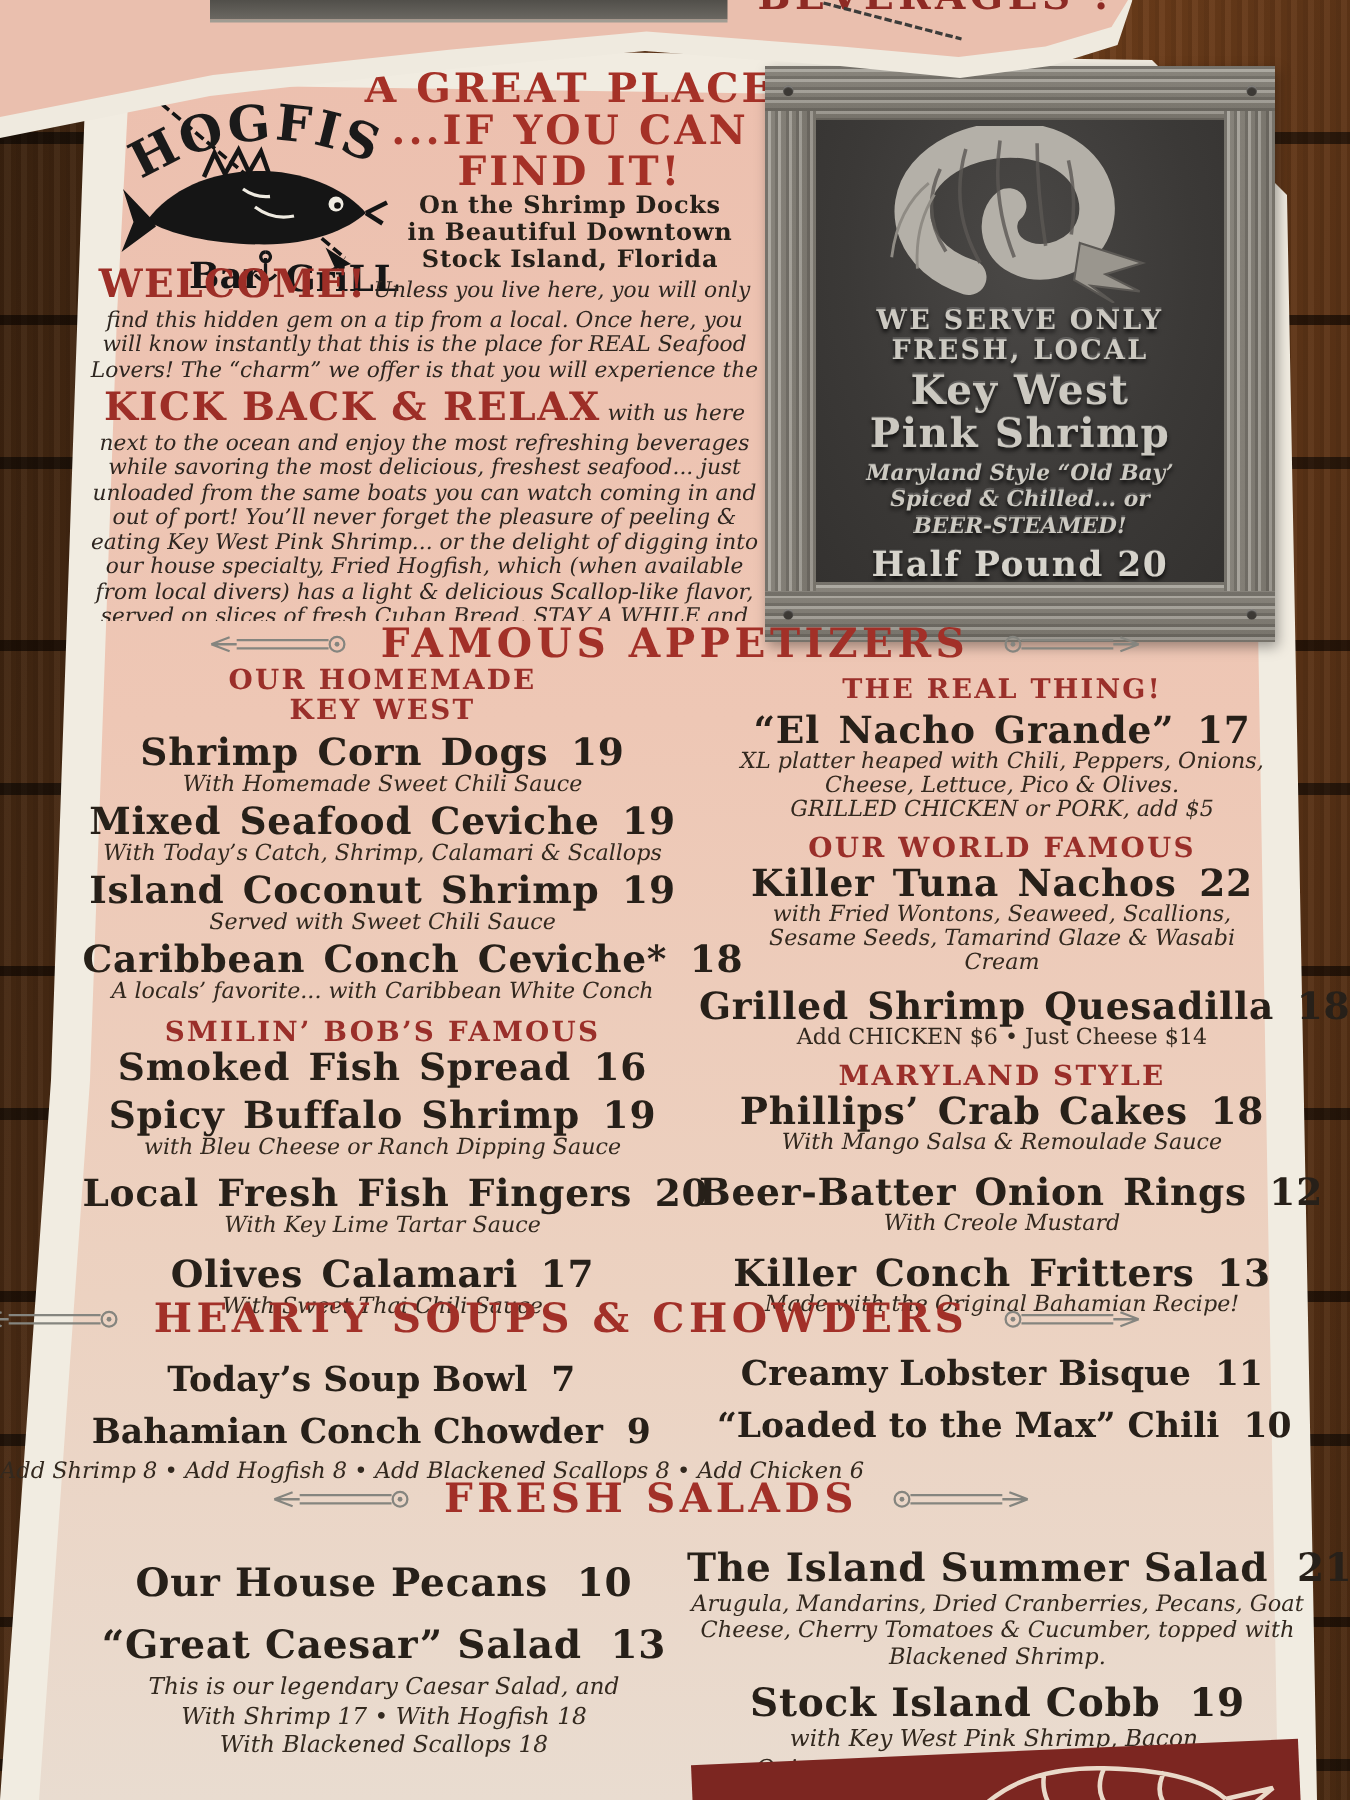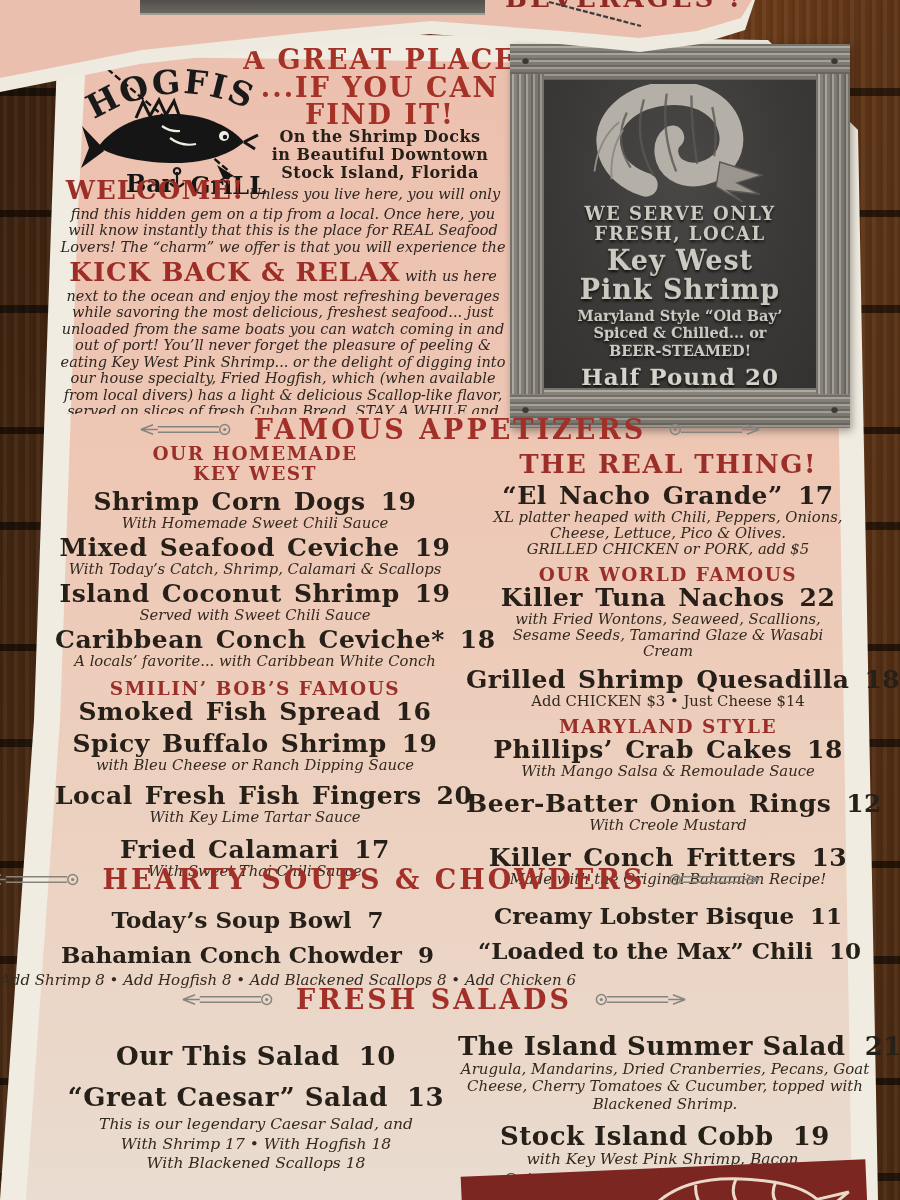--- a/index.html
+++ b/index.html
@@ -49,21 +49,21 @@
   .plank.v{background:
       repeating-linear-gradient(90deg, rgba(35,32,28,.35) 0 2px, rgba(255,255,255,.12) 2px 4px, rgba(60,56,50,.25) 4px 7px),
       linear-gradient(90deg,#a39f96,#8a867d);}
   .nail{position:absolute;width:7px;height:7px;border-radius:50%;background:#3c3935;box-shadow:inset 0 1px 1px rgba(255,255,255,.4);}
   #board{position:absolute;left:34px;top:36px;right:34px;bottom:40px;
     background:radial-gradient(ellipse at 50% 30%, #4a4846 0%, #3b3937 60%, #343230 100%);
     display:flex;flex-direction:column;align-items:center;text-align:center;overflow:hidden;}
   .board-txt{color:#ccc9c1;text-shadow:0 2px 3px rgba(0,0,0,.8),0 -1px 0 rgba(255,255,255,.18);}
   .serve{font-weight:bold;font-size:18px;letter-spacing:1.5px;line-height:1.12;}
   .product{font-weight:bold;font-size:27px;line-height:1.05;letter-spacing:1px;}
-  .styleln{font-weight:bold;font-size:14.5px;line-height:1.2;}
+  .styleln{font-weight:bold;font-size:14.5px;line-height:1.2;font-style:italic;}
   .priceln{font-weight:bold;font-size:23px;line-height:1.2;letter-spacing:1px;color:#d6d3cb;}
   #red-band{position:absolute;left:462px;top:1168px;width:405px;height:70px;background:#7c2621;transform:rotate(-2.5deg);z-index:2;}
 </style>
 </head>
 <body>
 
 <div class="sheet" id="main-sheet">
   <div id="main-pink"></div>
 </div>
 
@@ -178,41 +178,41 @@
     </div>
     <div class="itm g6">
       <div class="iname"><span>Spicy Buffalo Shrimp</span><span class="price">19</span></div>
       <div class="idesc">with Bleu Cheese or Ranch Dipping Sauce</div>
     </div>
     <div class="itm g10">
       <div class="iname"><span>Local Fresh Fish Fingers</span><span class="price">20</span></div>
       <div class="idesc">With Key Lime Tartar Sauce</div>
     </div>
     <div class="itm g12">
-      <div class="iname"><span>Fried Calamari</span><span class="price">17</span></div>
+      <div class="iname"><span>Olives Calamari</span><span class="price">17</span></div>
       <div class="idesc">With Sweet Thai Chili Sauce</div>
     </div>
   </div>
 
   <div class="abs col" style="left:466px;top:450px;width:404px;">
-    <div class="ghead" style="font-size:26px;">THE REAL THING!</div>
+    <div class="ghead" style="font-size:18px;">THE REAL THING!</div>
     <div class="itm g4">
       <div class="iname"><span>“El Nacho Grande”</span><span class="price">17</span></div>
       <div class="idesc">XL platter heaped with Chili, Peppers, Onions,</div>
       <div class="idesc">Cheese, Lettuce, Pico &amp; Olives.</div>
       <div class="idesc">GRILLED CHICKEN or PORK, add $5</div>
     </div>
     <div class="ghead g8">OUR WORLD FAMOUS</div>
     <div class="itm">
       <div class="iname"><span>Killer Tuna Nachos</span><span class="price">22</span></div>
       <div class="idesc" style="padding:0 22px;">with Fried Wontons, Seaweed, Scallions, Sesame Seeds, Tamarind Glaze &amp; Wasabi Cream</div>
     </div>
     <div class="itm g8">
       <div class="iname"><span>Grilled Shrimp Quesadilla</span><span class="price">18</span></div>
-      <div class="idesc" style="font-style:normal;">Add CHICKEN $3   •   Just Cheese  $14</div>
+      <div class="idesc" style="font-style:normal;">Add CHICKEN $6   •   Just Cheese  $14</div>
     </div>
     <div class="ghead g8">MARYLAND STYLE</div>
     <div class="itm">
       <div class="iname"><span>Phillips’ Crab Cakes</span><span class="price">18</span></div>
       <div class="idesc">With Mango Salsa &amp; Remoulade Sauce</div>
     </div>
     <div class="itm g12">
       <div class="iname"><span>Beer-Batter Onion Rings</span><span class="price">12</span></div>
       <div class="idesc">With Creole Mustard</div>
     </div>
@@ -258,21 +258,21 @@
     <svg class="orn flip" viewBox="0 0 104 18">
         <path d="M3 9 L16 4 M3 9 L16 14 M3 9 L21 9" stroke="#85857f" stroke-width="1.6" fill="none"></path>
         <path d="M21 6 H86 M21 12 H86" stroke="#85857f" stroke-width="1.6"></path>
         <circle cx="92" cy="9" r="5.2" fill="none" stroke="#85857f" stroke-width="1.6"></circle>
         <circle cx="92" cy="9" r="1.7" fill="#85857f"></circle>
       </svg>
   </div>
   <div class="abs idesc" style="left:0;top:972px;width:900px;text-align:left;font-size:15px;">Add Shrimp 8  •  Add Hogfish 8  •  Add Blackened Scallops 8  •  Add Chicken 6</div>
 
   <div class="abs col" style="left:52px;top:1042px;width:408px;">
-    <div class="saladname"><span>Our This Salad</span>&nbsp;&nbsp;<span>10</span></div>
+    <div class="saladname"><span>Our House Pecans</span>&nbsp;&nbsp;<span>10</span></div>
     <div class="saladname g12"><span>“Great Caesar” Salad</span>&nbsp;&nbsp;<span>13</span></div>
     <div class="saladdesc g4">This is our legendary Caesar Salad, and</div>
     <div class="saladdesc">With Shrimp 17  •  With Hogfish 18</div>
     <div class="saladdesc">With Blackened Scallops 18</div>
   </div>
   <div class="abs col" style="left:458px;top:1032px;width:414px;">
     <div class="saladname"><span>The Island Summer Salad</span>&nbsp;&nbsp;<span>21</span></div>
     <div class="saladdesc" style="font-size:15px;line-height:1.18;">Arugula, Mandarins, Dried Cranberries, Pecans, Goat Cheese, Cherry Tomatoes &amp; Cucumber, topped with Blackened Shrimp.</div>
     <div class="saladname g8"><span>Stock Island Cobb</span>&nbsp;&nbsp;<span>19</span></div>
     <div class="saladdesc" style="padding:0 40px;">with Key West Pink Shrimp, Bacon, Onions, Hard-Boiled Egg &amp; Bleu Cheese.</div>

